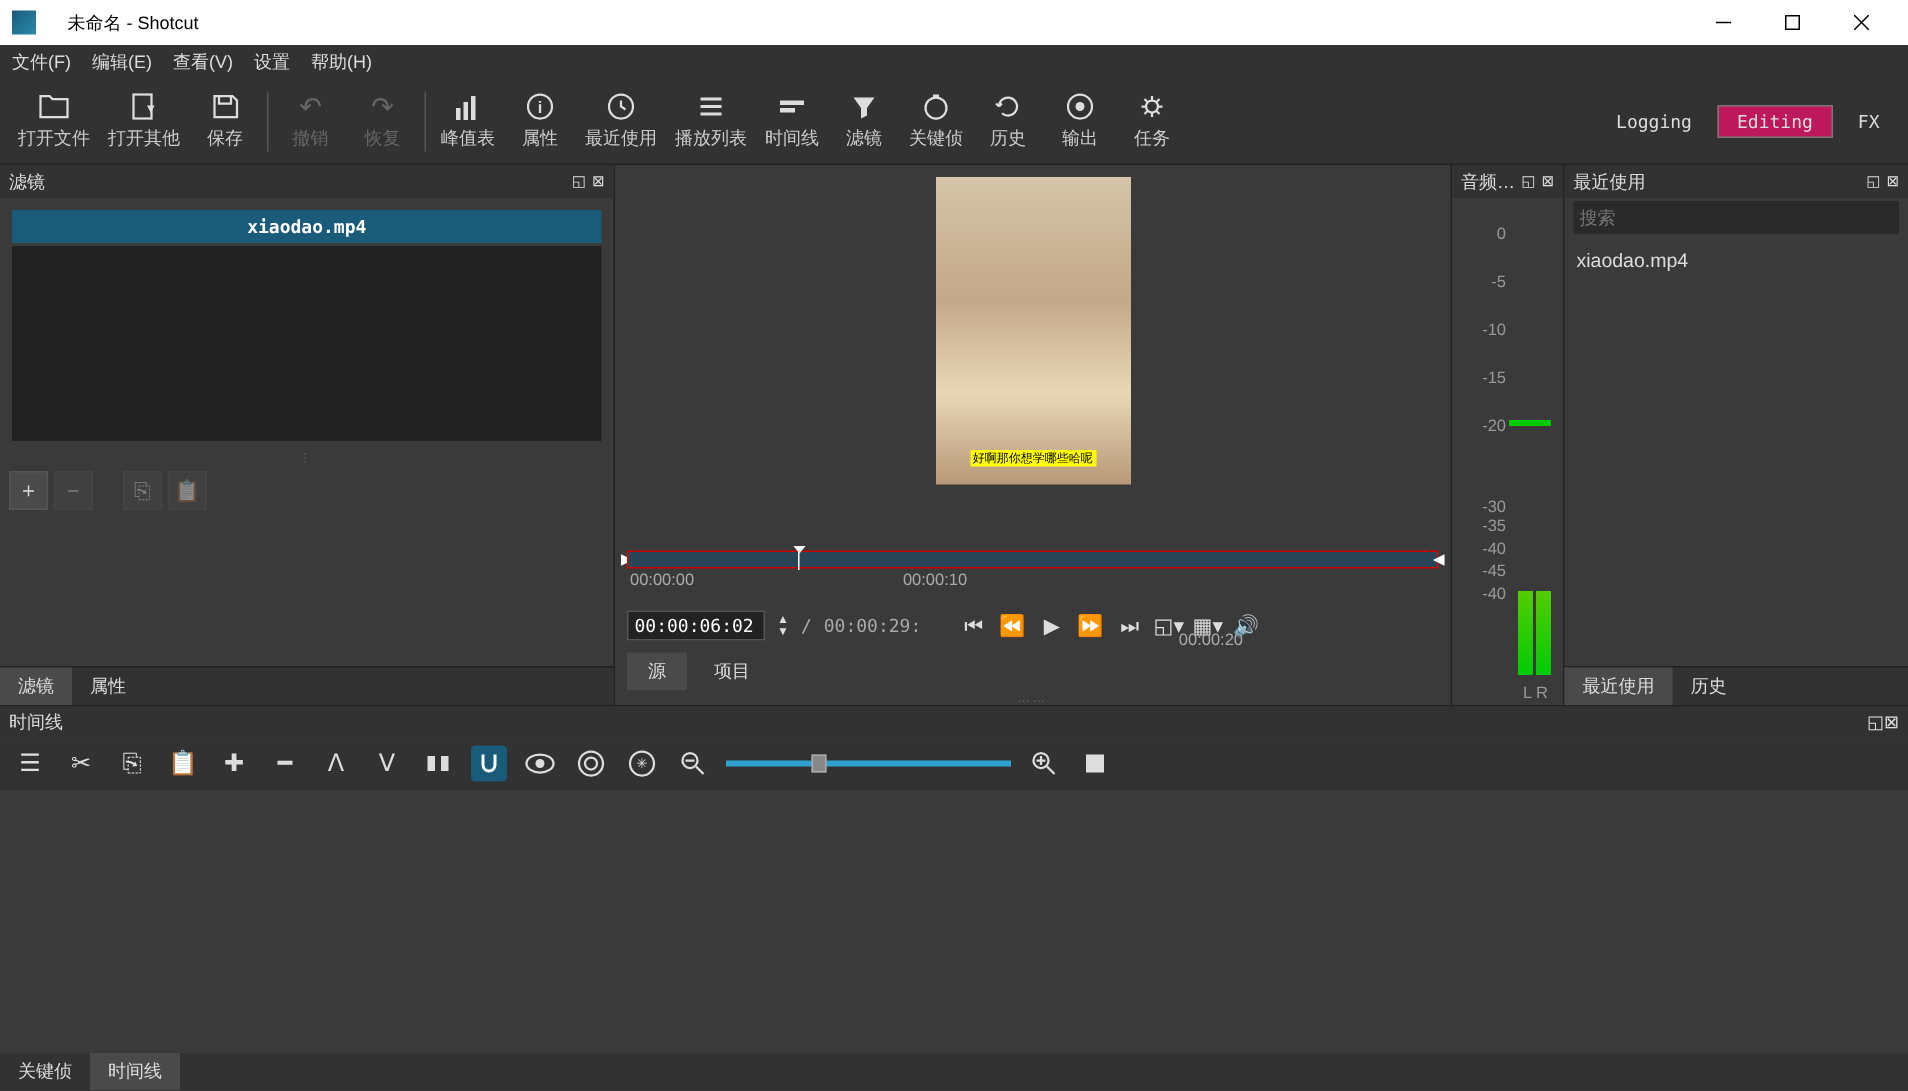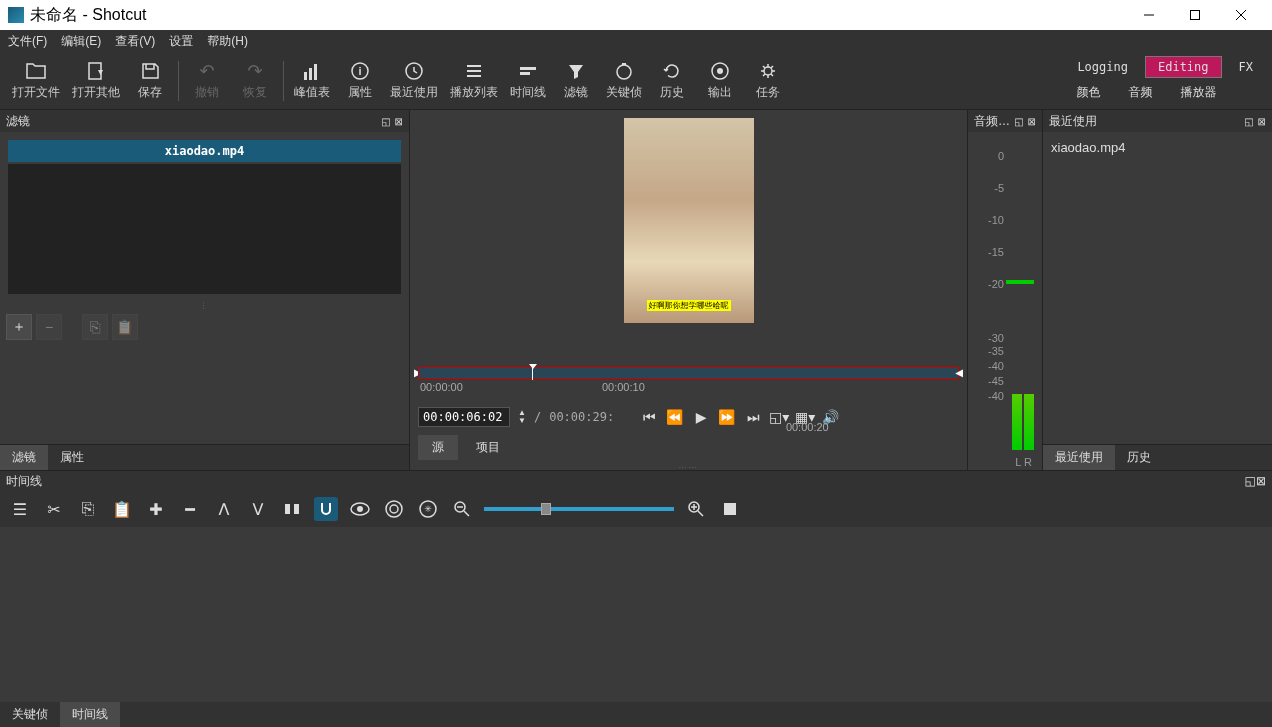--- a/index.html
+++ b/index.html
@@ -1,21 +1,21 @@
 <!DOCTYPE html>
 <html><head>
 <meta charset="utf-8">
 <style>
 * { margin: 0; padding: 0; box-sizing: border-box; font-family: "Microsoft YaHei", "Segoe UI", sans-serif; }
 body { width: 1272px; height: 727px; background: #3a3a3a; color: #ddd; font-size: 12px; overflow: hidden; display: flex; flex-direction: column; }
 
 
 .titlebar { height: 30px; background: #fff; color: #000; display: flex; align-items: center; padding: 0 8px; }
 .titlebar .app-icon { width: 16px; height: 16px; background: linear-gradient(135deg, #1a5b7a, #2a8bb0); margin-right: 6px; }
-.titlebar .title { flex: 1; font-size: 16px; }
+.titlebar .title { flex: 1; font-size: 12px; margin-left: 15px; }
 .titlebar .win-btns { display: flex; gap: 0; }
 .titlebar .win-btn { width: 46px; height: 30px; display: flex; align-items: center; justify-content: center; font-size: 14px; }
 
 
 .menubar { height: 22px; background: #323232; display: flex; align-items: center; padding: 0 8px; gap: 14px; color: #ddd; }
 .menubar span { cursor: pointer; }
 
 
 .toolbar { height: 58px; background: #323232; border-bottom: 1px solid #222; display: flex; align-items: center; padding: 0 6px; }
 .tool-btn { display: flex; flex-direction: column; align-items: center; justify-content: center; padding: 4px 6px; gap: 2px; min-width: 48px; cursor: pointer; color: #ccc; }
@@ -264,25 +264,20 @@
     </span>
     <span class="lbl">任务</span>
   </div>
 
   <div class="right-group">
     <div style="display:flex;flex-direction:column;gap:2px;">
       <div style="display:flex;gap:4px;">
         <div class="mode-btn">Logging</div>
         <div class="mode-btn active">Editing</div>
         <div class="mode-btn">FX</div>
-      </div>
-      <div style="display:flex;gap:4px;">
-        <div class="link-btn">颜色</div>
-        <div class="link-btn">音频</div>
-        <div class="link-btn">播放器</div>
       </div>
     </div>
   </div>
 </div>
 
 <div class="main">
 
   <div class="panel filters-panel">
     <div class="panel-header">
       <span>滤镜</span>
@@ -381,20 +376,23 @@
   </div>
 
   <div class="panel recent-panel">
     <div class="panel-header">
       <span>最近使用</span>
       <span class="icons">
           <span>◱</span>
           <span>⊠</span>
         </span>
     </div>
+    <div class="search-row">
+      <input class="search-input" placeholder="搜索" style="">
+    </div>
     <div class="recent-list">
       <div class="recent-item">xiaodao.mp4</div>
     </div>
     <div class="panel-tabs">
       <div class="panel-tab active">最近使用</div>
       <div class="panel-tab">历史</div>
     </div>
   </div>
 </div>
 

